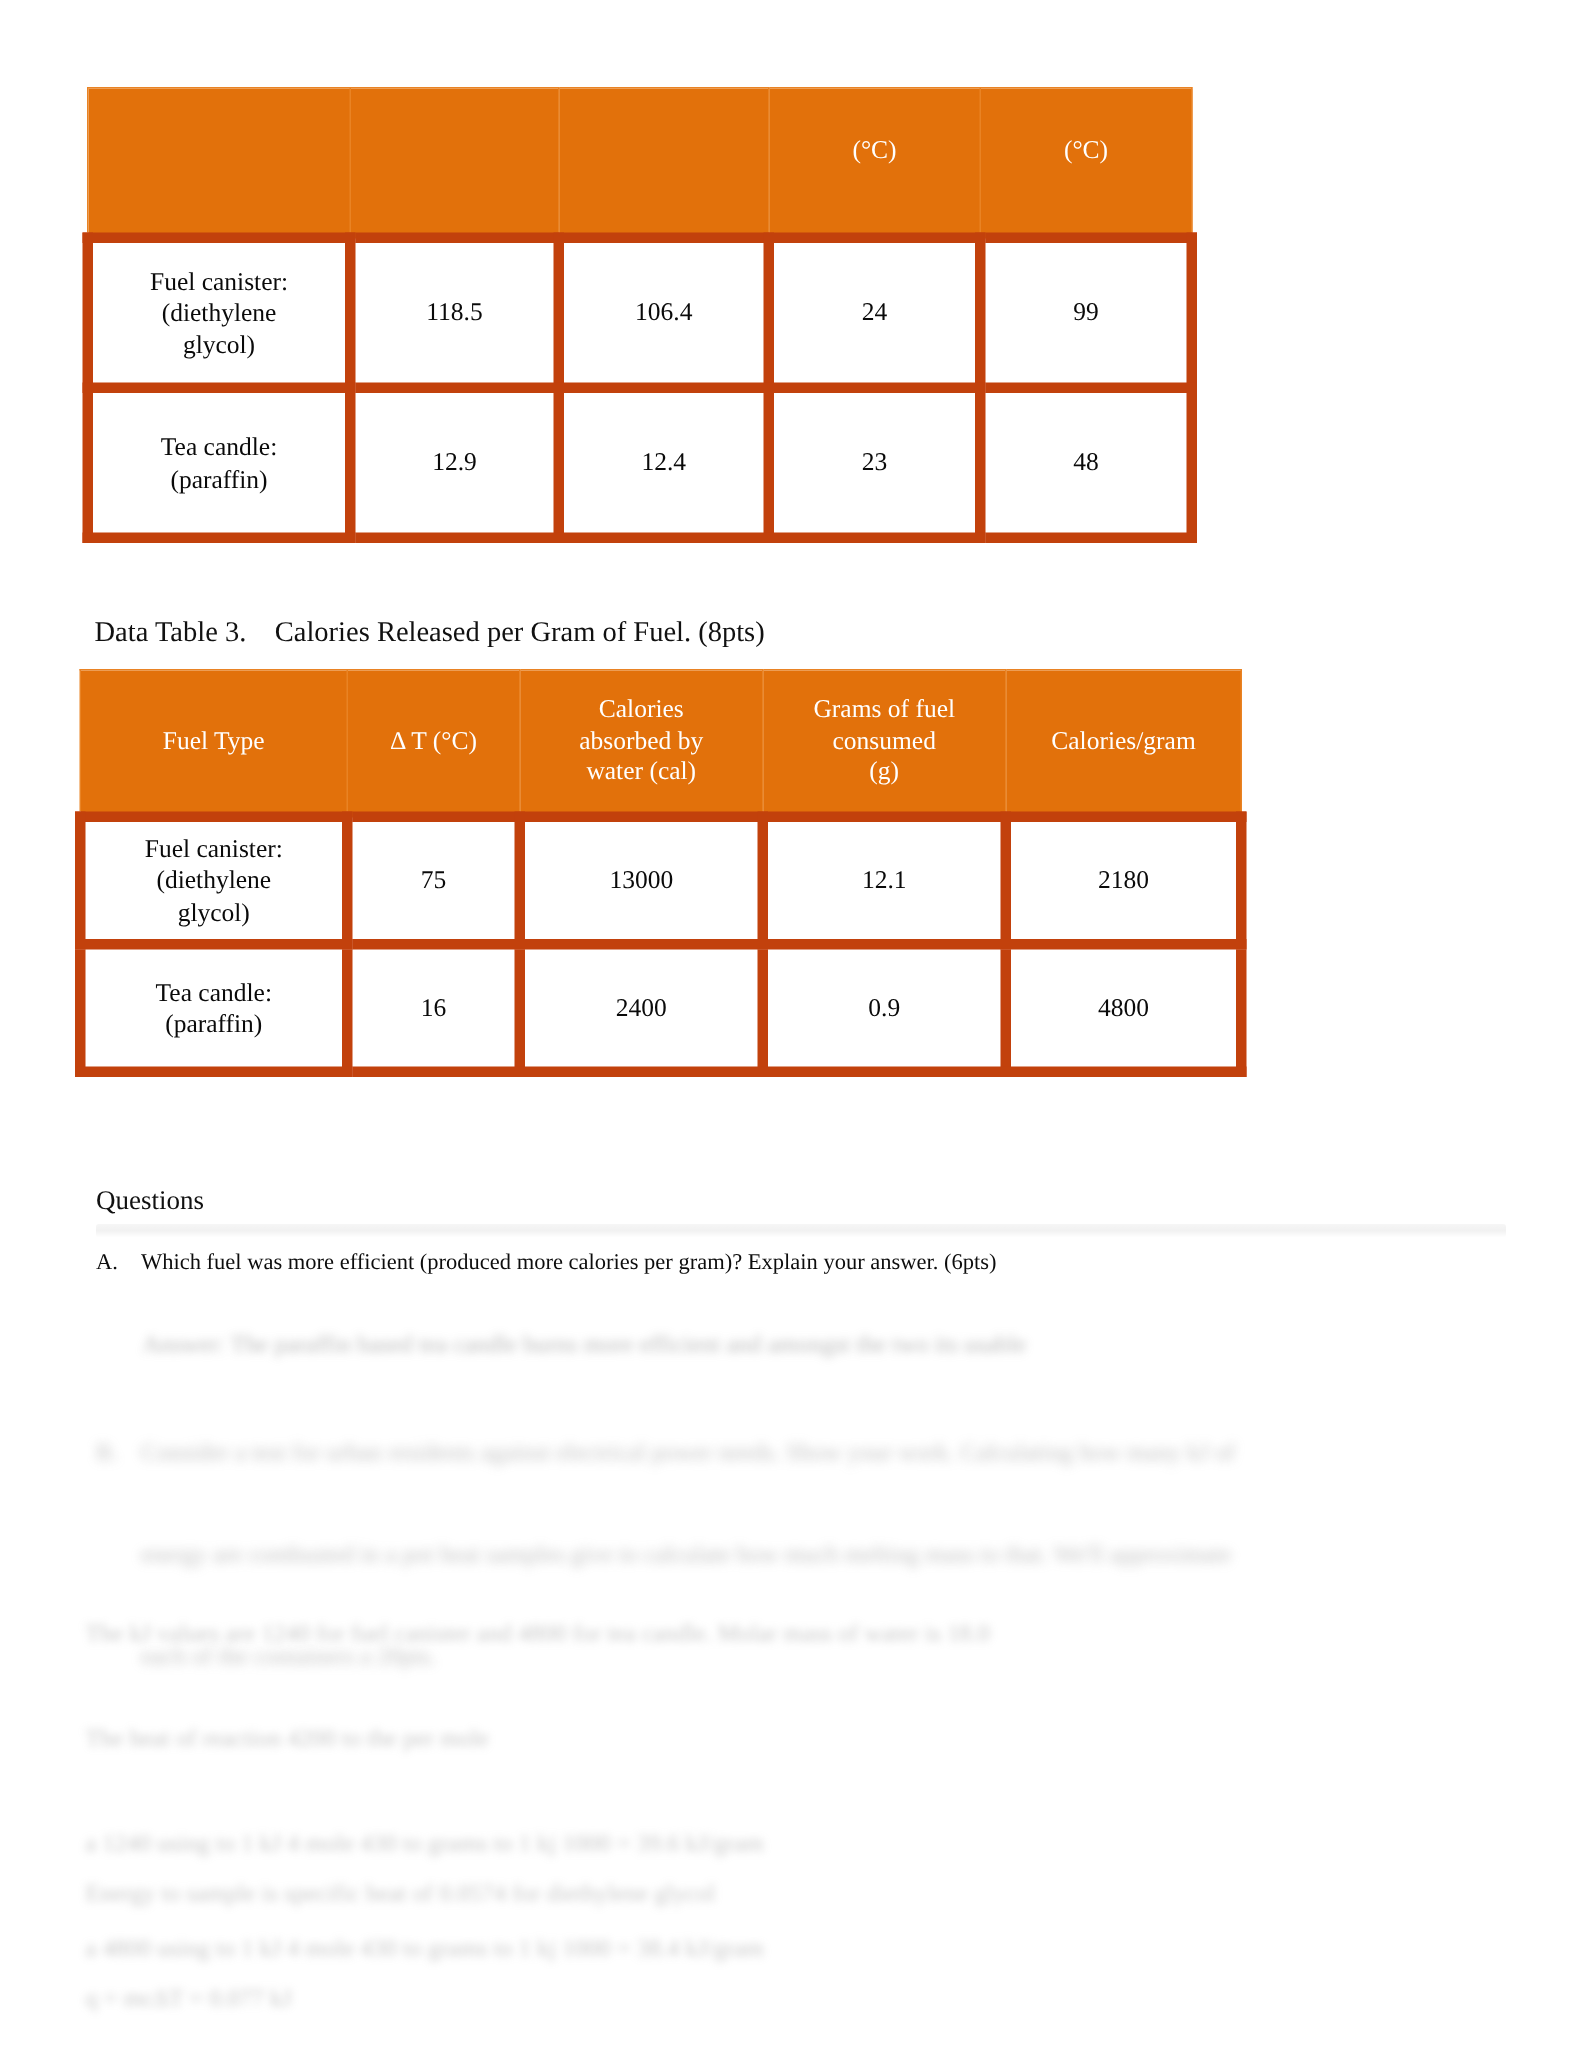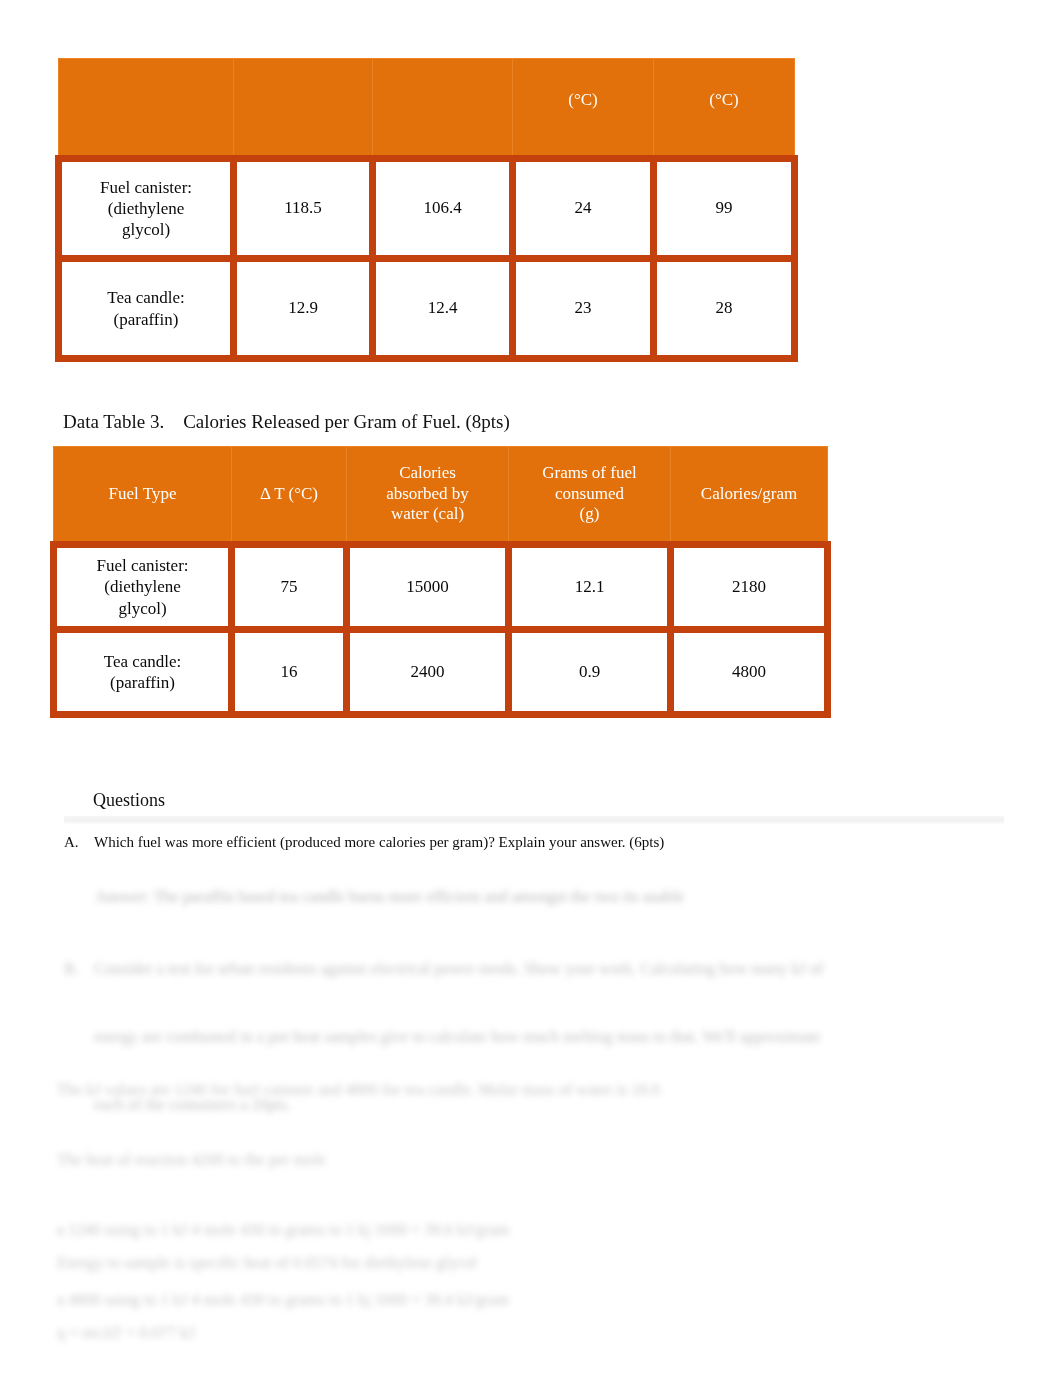--- a/index.html
+++ b/index.html
@@ -103,21 +103,20 @@
   #table-3-caption {
     left: 63px;
     top: 411px;
   }
   #questions-heading {
     position: absolute;
     left: 64px;
     top: 790px;
     font-size: 18px;
     color: #111111;
-    margin-left: 29px;
   }
   #questions-rule {
     position: absolute;
     left: 64px;
     top: 816px;
     width: 940px;
     height: 9px;
     background: linear-gradient(to bottom,
                 rgba(0,0,0,0.035), rgba(0,0,0,0.055), rgba(0,0,0,0.0));
     border-radius: 2px;
@@ -212,21 +211,21 @@
         <td>106.4</td>
         <td>24</td>
         <td>99</td>
       </tr>
       <tr>
         <td class="fuel-cell" style="white-space: pre-line;">Tea candle:
 (paraffin)</td>
         <td>12.9</td>
         <td>12.4</td>
         <td>23</td>
-        <td>28</td>
+        <td>48</td>
       </tr>
     </tbody>
   </table>
 
   <div class="caption" id="table-3-caption">Data Table 3. Calories Released per Gram of Fuel. (8pts)</div>
 
   <table class="dtable" id="table-3">
     <colgroup>
       <col class="c1">
         <col class="c2">
@@ -246,21 +245,21 @@
 (g)</th>
         <th>Calories/gram</th>
       </tr>
     </thead>
     <tbody>
       <tr>
         <td class="fuel-cell" style="white-space: pre-line;">Fuel canister:
 (diethylene
 glycol)</td>
         <td>75</td>
-        <td>15000</td>
+        <td>13000</td>
         <td>12.1</td>
         <td>2180</td>
       </tr>
       <tr>
         <td class="fuel-cell" style="white-space: pre-line;">Tea candle:
 (paraffin)</td>
         <td>16</td>
         <td>2400</td>
         <td>0.9</td>
         <td>4800</td>

